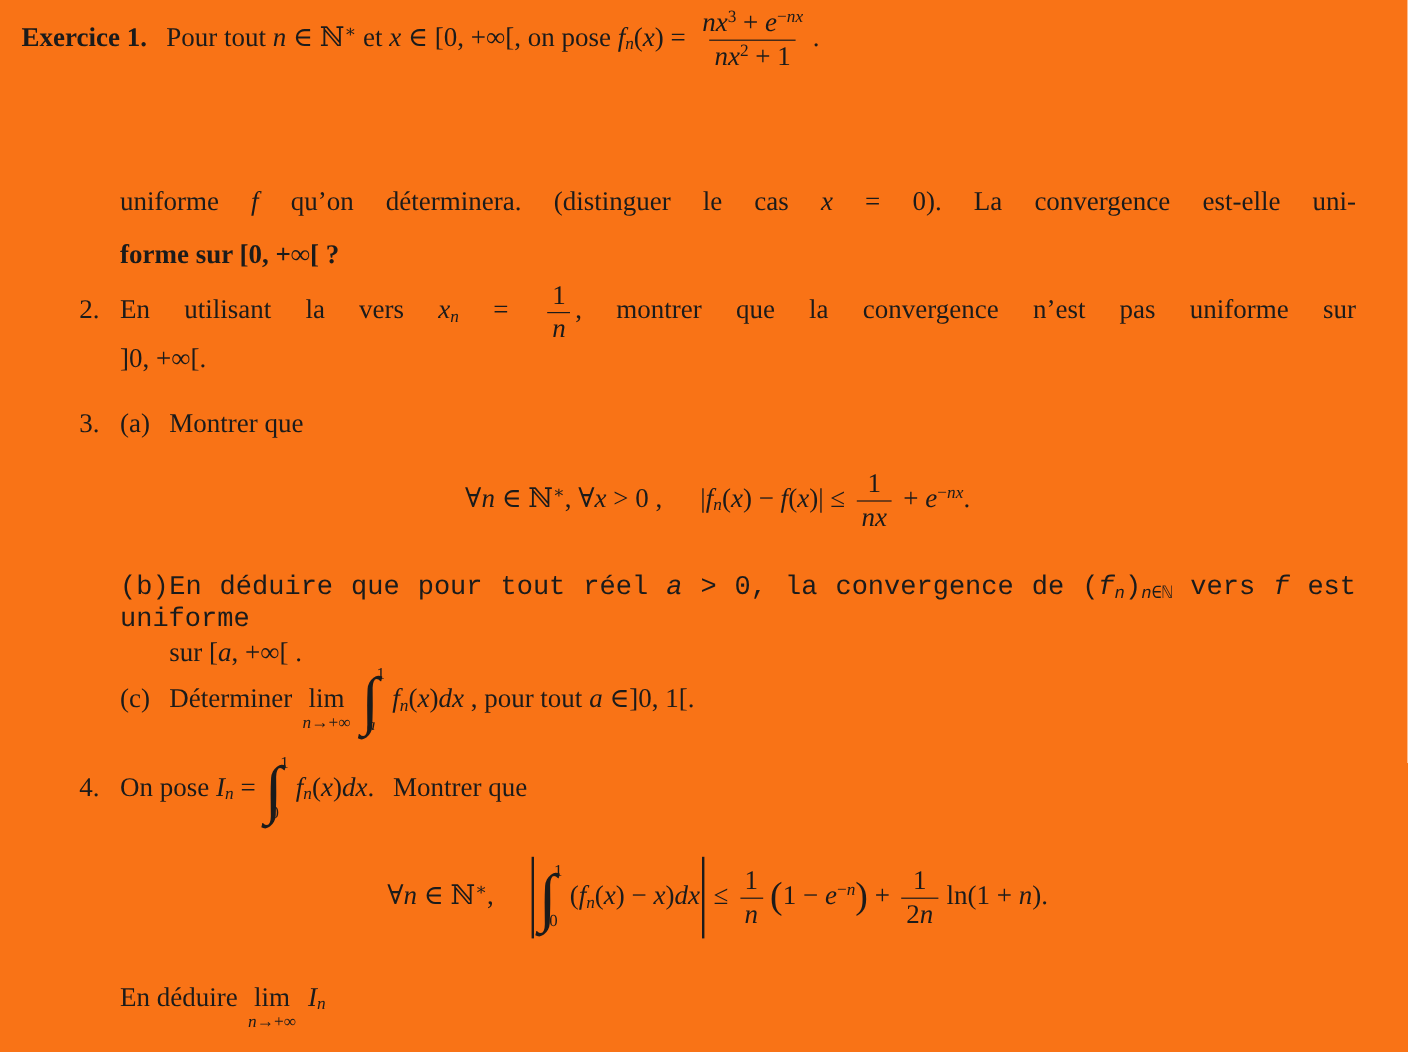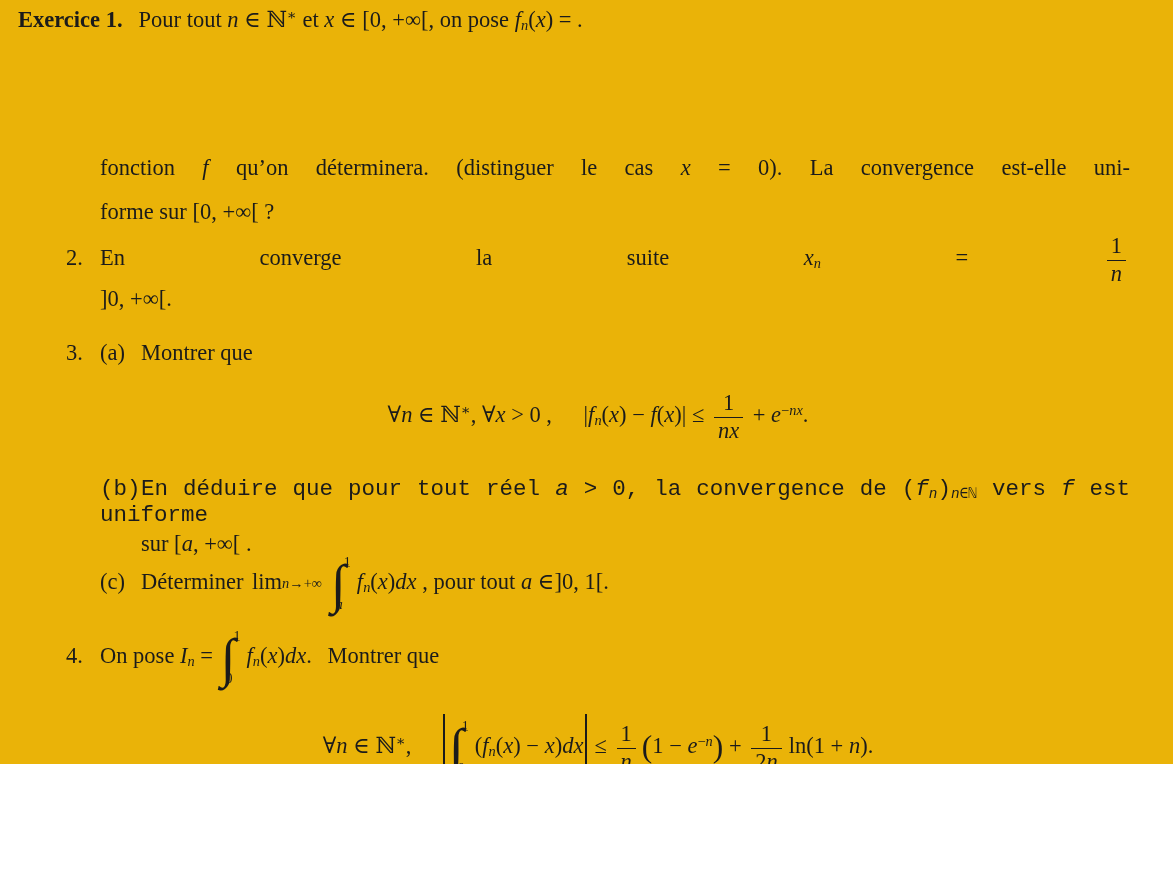--- a/index.html
+++ b/index.html
@@ -1,60 +1,63 @@
 <!DOCTYPE html>
 <html><head>
 <meta charset="utf-8">
 <style>
   html,body{margin:0;padding:0;background:#ffffff;}
   .page{
-    position:relative;width:1173px;height:764px;background:#eab308;
+    position:relative;width:1173px;height:877px;background:#f97316;
     color:#1b1b1b;font-family:"Liberation Serif","DejaVu Serif",serif;
     font-size:22.5px;overflow:hidden;
   }
   .line{position:absolute;white-space:nowrap;}
   .jline{white-space:normal;text-align:justify;text-align-last:justify;}
   .exlabel{font-weight:bold;margin-right:16px;}
   .it{font-style:italic;}
   .sup{font-size:0.64em;vertical-align:0.52em;line-height:1;}
   .sub{font-size:0.64em;vertical-align:-0.22em;line-height:1;}
   .frac{display:inline-flex;flex-direction:column;align-items:center;vertical-align:middle;margin:0 4px;line-height:1.18;}
   .frac .num{padding:0 4px;}
   .frac .den{padding:0 4px;border-top:1.4px solid currentColor;}
   .intc{display:inline-flex;align-items:center;vertical-align:middle;margin:0 6px 0 2px;}
   .intg{font-size:54px;line-height:1.15;}
   .intl{display:inline-flex;flex-direction:column;justify-content:space-between;align-self:stretch;font-size:14px;line-height:1;padding:3px 0;}
   .intt{margin-left:-2px;}
   .intb{margin-left:-10px;}
-  .lim{display:inline-flex;flex-direction:row;align-items:center;line-height:1.1;margin:0 3px;}
+  .lim{display:inline-flex;flex-direction:column;align-items:center;line-height:1.1;margin:0 3px;}
   .limu{font-size:0.64em;line-height:1;margin-top:1px;}
   .vbar{display:inline-block;width:1.5px;height:68px;background:currentColor;vertical-align:middle;margin:0 2px;}
   .bigp{font-size:1.4em;line-height:1;vertical-align:middle;position:relative;top:-0.05em;}
   .lbl{display:inline-block;}
   .w34{width:34px;}
   .w41{width:41px;}
   .ctr{text-align:center;text-align-last:center;white-space:nowrap;}
 </style>
 </head>
 <body>
 
 <div class="page">
 
   <div class="line" style="left:18px;top:6px;">
-    <span class="exlabel">Exercice 1.</span><span><span>Pour tout </span><span class="it">n</span><span> ∈ ℕ</span><span class="sup"><span>∗</span></span><span> et </span><span class="it">x</span><span> ∈ [0, +∞[, on pose </span><span class="it">f</span><span class="sub"><span class="it">n</span></span><span>(</span><span class="it">x</span><span>) = </span><span>.</span></span>
+    <span class="exlabel">Exercice 1.</span><span><span>Pour tout </span><span class="it">n</span><span> ∈ ℕ</span><span class="sup"><span>∗</span></span><span> et </span><span class="it">x</span><span> ∈ [0, +∞[, on pose </span><span class="it">f</span><span class="sub"><span class="it">n</span></span><span>(</span><span class="it">x</span><span>) = </span><span class="frac">
+          <span class="num"><span class="it">nx</span><span class="sup"><span>3</span></span><span> + </span><span class="it">e</span><span class="sup"><span>−</span><span class="it">nx</span></span></span>
+          <span class="den"><span class="it">nx</span><span class="sup"><span>2</span></span><span> + 1</span></span>
+        </span><span>.</span></span>
   </div>
 
-  <div class="line jline" style="left:100px;top:155px;width:1030px;"><span>fonction </span><span class="it">f</span><span> qu’on déterminera. (distinguer le cas </span><span class="it">x</span><span> = 0). La convergence est-elle uni-</span></div>
-  <div class="line" style="left:100px;top:199px;"><span>forme sur [0, +∞[ ?</span></div>
+  <div class="line jline" style="left:100px;top:155px;width:1030px;"><span>uniforme </span><span class="it">f</span><span> qu’on déterminera. (distinguer le cas </span><span class="it">x</span><span> = 0). La convergence est-elle uni-</span></div>
+  <div class="line" style="left:100px;top:199px;font-weight:bold;"><span>forme sur [0, +∞[ ?</span></div>
 
   <div class="line jline" style="left:66px;top:233px;width:1064px;">
-    <span class="lbl w34">2.</span><span><span>En converge la suite </span><span class="it">x</span><span class="sub"><span class="it">n</span></span><span> = </span><span class="frac">
+    <span class="lbl w34">2.</span><span><span>En utilisant la vers </span><span class="it">x</span><span class="sub"><span class="it">n</span></span><span> = </span><span class="frac">
           <span class="num"><span>1</span></span>
           <span class="den"><span class="it">n</span></span>
-        </span></span>
+        </span><span>, montrer que la convergence n’est pas uniforme sur</span></span>
   </div>
   <div class="line" style="left:100px;top:286px;"><span>]0, +∞[.</span></div>
 
   <div class="line" style="left:66px;top:340px;font-family:Liberation Serif, serif;">
     <span class="lbl w34">3.</span><span class="lbl w41">(a)</span><span><span>Montrer que</span></span>
   </div>
 
   <div class="line ctr" style="left:66px;top:390px;width:1064px;"><span>∀</span><span class="it">n</span><span> ∈ ℕ</span><span class="sup"><span>∗</span></span><span>, ∀</span><span class="it">x</span><span> &gt; 0 , </span><span style="display: inline-block; width: 26px;"></span><span>|</span><span class="it">f</span><span class="sub"><span class="it">n</span></span><span>(</span><span class="it">x</span><span>) − </span><span class="it">f</span><span>(</span><span class="it">x</span><span>)| ≤ </span><span class="frac">
         <span class="num"><span>1</span></span>
         <span class="den"><span class="it">nx</span></span>

